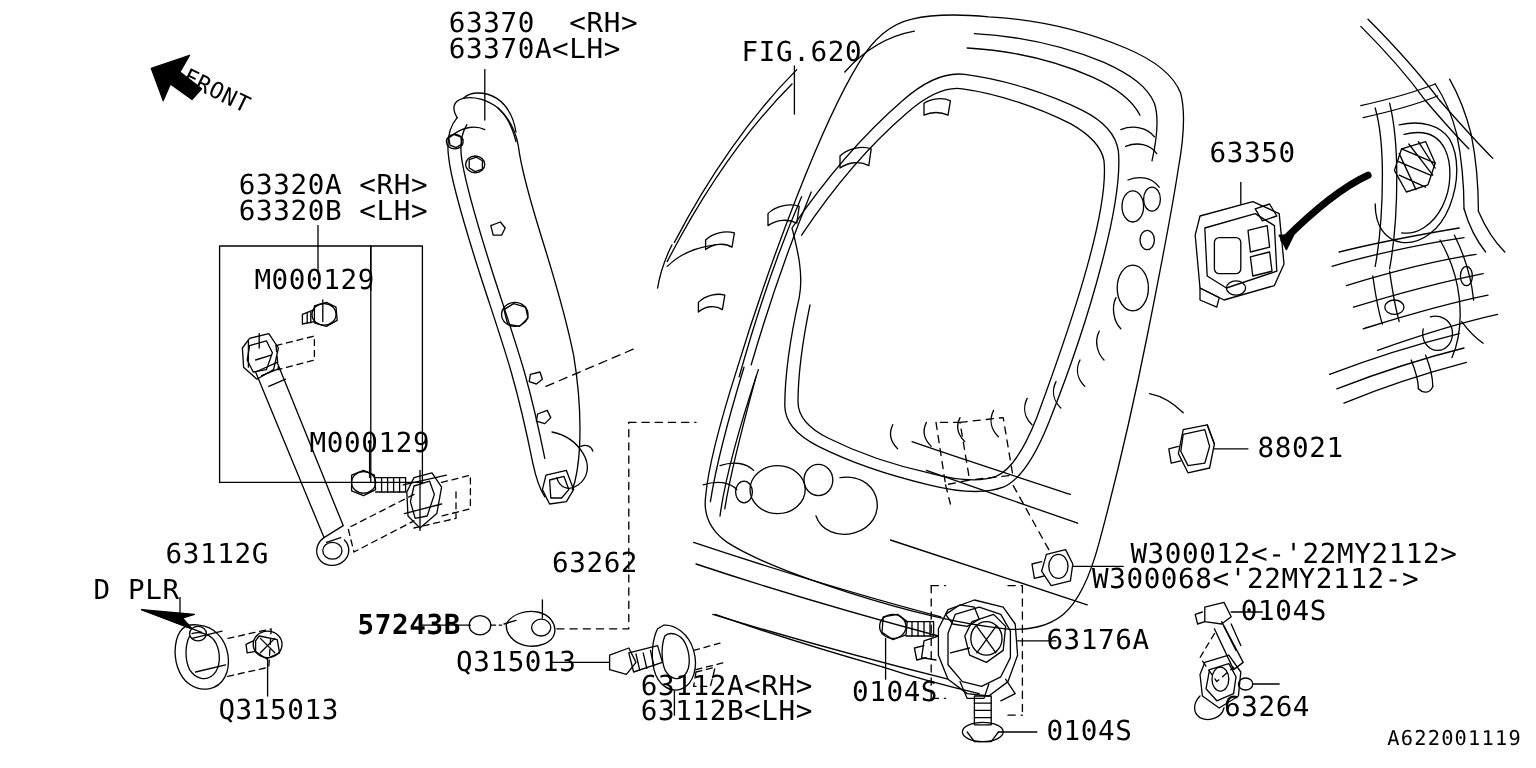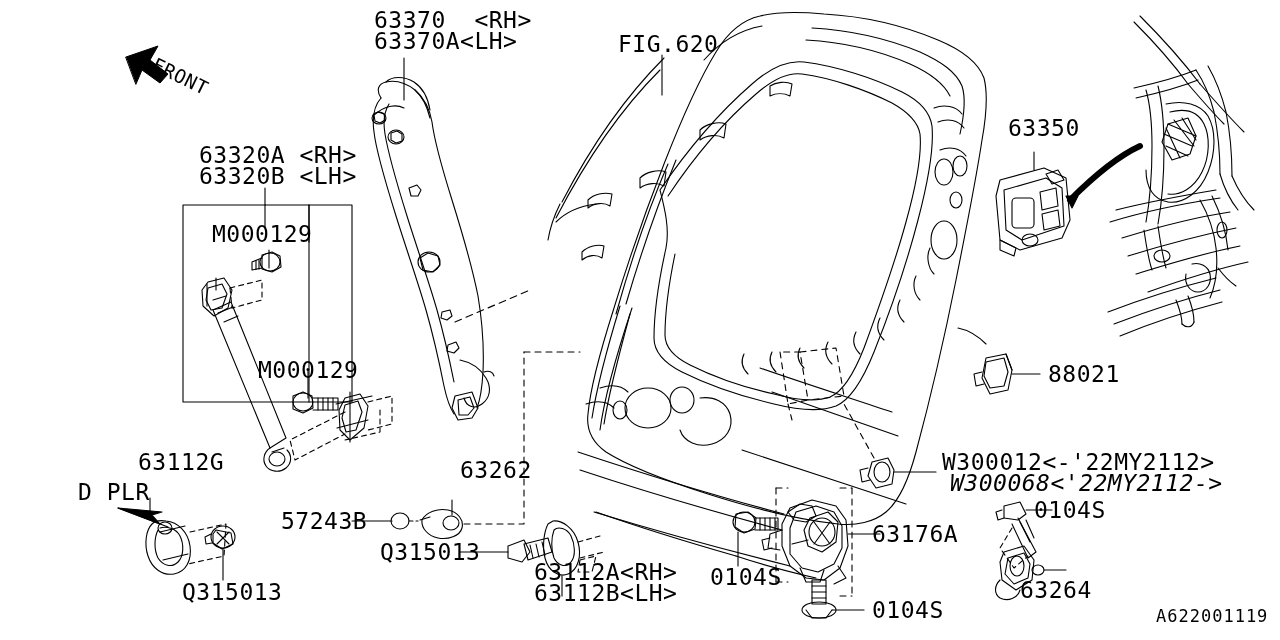--- a/index.html
+++ b/index.html
@@ -471,31 +471,31 @@
   <div class="lbl" style="left:199px; top:166px;">63320B &lt;LH&gt;</div>
 
   <div class="lbl" style="left:212px; top:224px;">M000129</div>
   <div class="lbl" style="left:258px; top:360px;">M000129</div>
 
   <div class="lbl" style="left:1008px; top:118px;">63350</div>
 
   <div class="lbl" style="left:1048px; top:364px;">88021</div>
 
   <div class="lbl" style="left:942px; top:452px;">W300012&lt;-'22MY2112&gt;</div>
-  <div class="lbl" style="left:950px; top:473px;font-style:italic;">W300068&lt;'22MY2112-&gt;</div>
+  <div class="lbl" style="left:910px; top:473px;">W300068&lt;'22MY2112-&gt;</div>
 
   <div class="lbl" style="left:1034px; top:500px;">0104S</div>
   <div class="lbl" style="left:1020px; top:559px;margin-top:21px;">63264</div>
 
   <div class="lbl" style="left:872px; top:524px;">63176A</div>
   <div class="lbl" style="left:710px; top:567px;">0104S</div>
   <div class="lbl" style="left:872px; top:600px;">0104S</div>
 
   <div class="lbl" style="left:424px; top:460px;margin-left:36px;">63262</div>
-  <div class="lbl" style="left:281px; top:511px;">57243B</div>
+  <div class="lbl" style="left:298px; top:511px;font-weight:bold;">57243B</div>
 
   <div class="lbl" style="left:380px; top:542px;">Q315013</div>
   <div class="lbl" style="left:182px; top:582px;">Q315013</div>
 
   <div class="lbl" style="left:78px; top:482px;">D PLR</div>
   <div class="lbl" style="left:138px; top:452px;">63112G</div>
 
   <div class="lbl" style="left:534px; top:562px;">63112A&lt;RH&gt;</div>
   <div class="lbl" style="left:534px; top:583px;">63112B&lt;LH&gt;</div>
 

